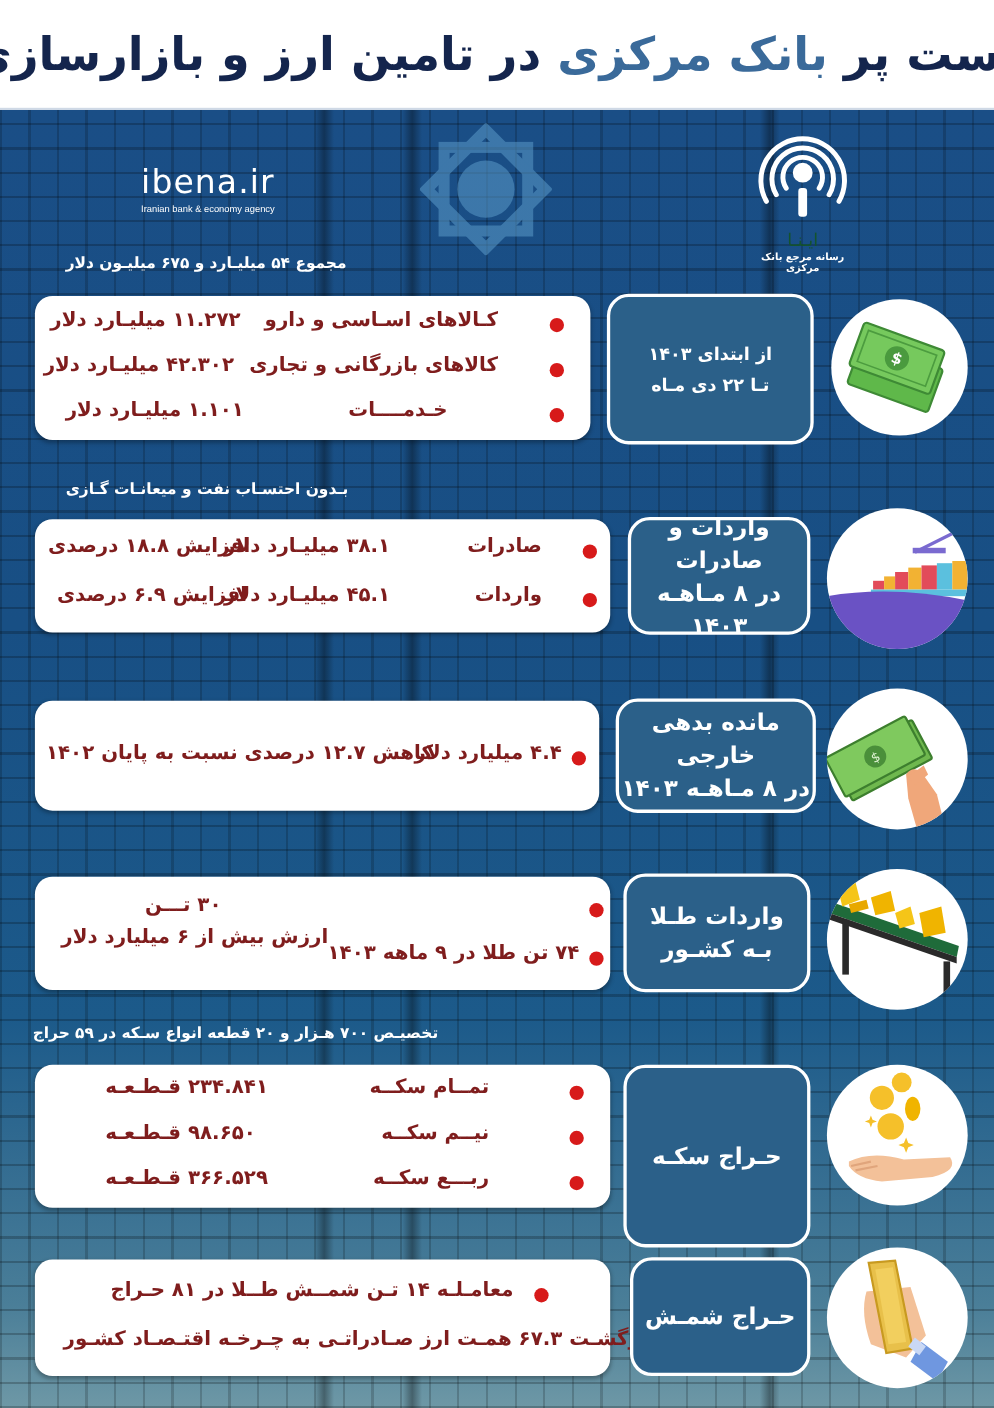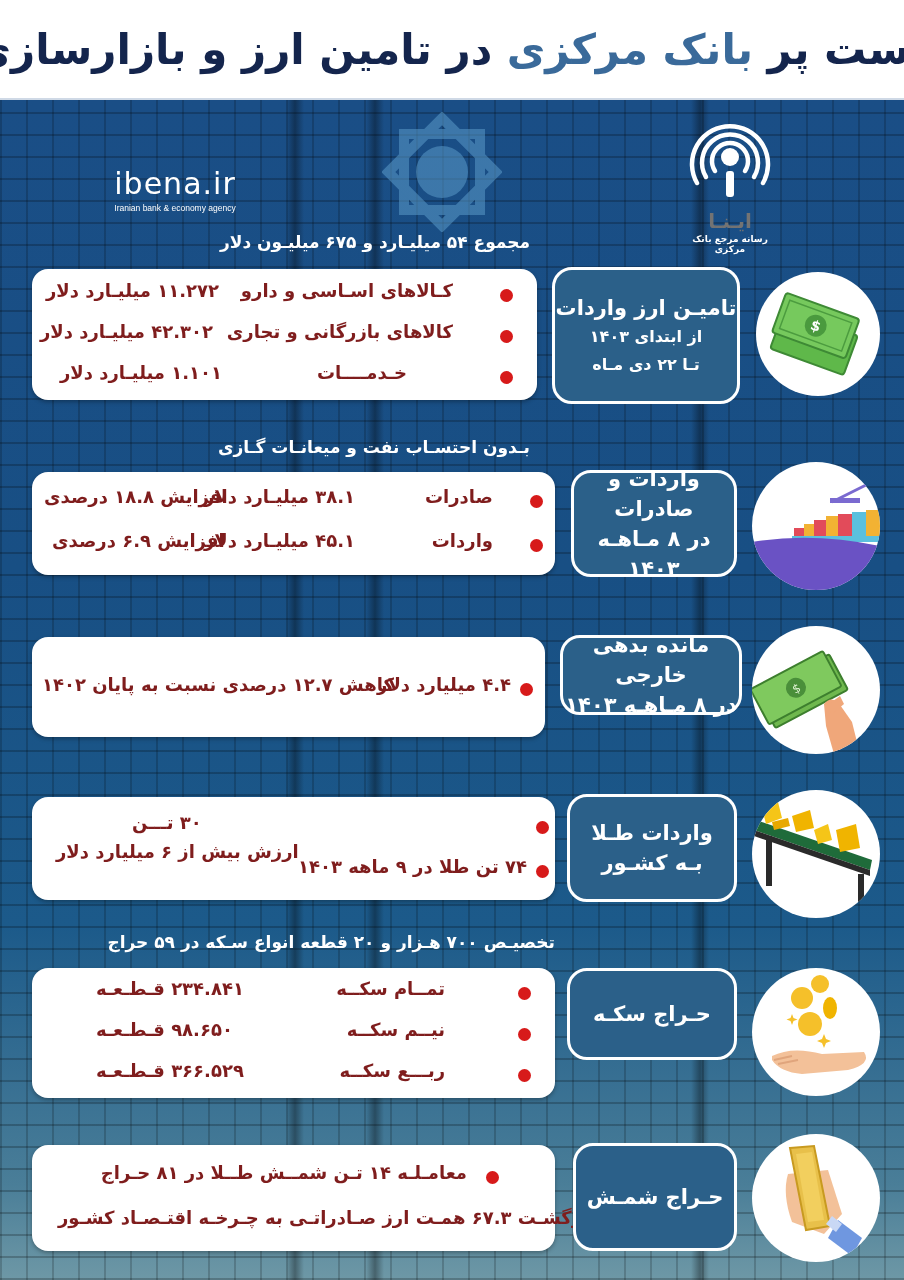--- a/index.html
+++ b/index.html
@@ -27,39 +27,39 @@
     background:
       repeating-linear-gradient(0deg, rgba(0,0,0,0.22) 0 2px, transparent 2px 22px),
       repeating-linear-gradient(90deg, rgba(0,0,0,0.18) 0 2px, transparent 2px 26px),
       linear-gradient(180deg, #1a4e86 0%, #184f84 40%, #1c5a8a 70%, #4a7e98 92%, #6e98a6 100%);
   }
   .bg .column-shadow {
     position: absolute; top: 0; bottom: 0; width: 18px;
     background: linear-gradient(90deg, transparent, rgba(0,0,0,0.35), transparent);
   }
   .logo-ibena {
-    position: absolute; left: 100px; top: 168px; width: 150px; text-align: center; direction: ltr;
+    position: absolute; left: 100px; top: 150px; width: 150px; text-align: right; direction: ltr;
   }
   .logo-ibena .brand {
     font-family: "DejaVu Sans", sans-serif; font-size: 30px; color: #ffffff; letter-spacing: 1px;
     line-height: 32px;
   }
   .logo-ibena .tag {
     font-family: "Liberation Sans", sans-serif; font-size: 8.5px; color: #ffffff; margin-top: 3px;
   }
   .cbi-logo {
     position: absolute; left: 382px; top: 112px; width: 120px; height: 120px; opacity: 0.55;
   }
   .logo-ina { position: absolute; left: 680px; top: 115px; width: 100px; text-align: center; }
-  .logo-ina .name { color: #737373; font-weight: bold; font-size: 20px; margin-top: -2px; }
+  .logo-ina .name { color: #14532d; font-weight: normal; font-size: 16px; margin-top: -2px; }
   .logo-ina .sub { color: #fff; font-size: 9px; font-weight: bold; margin-top: 1px; }
 
   .section-heading {
-    position: absolute; color: #ffffff; font-weight: bold; font-size: 17px;
-    text-align: right; white-space: nowrap; letter-spacing: 0.5px;
+    position: absolute; color: #ffffff; font-weight: bold; font-size: 14px;
+    text-align: left; white-space: nowrap; letter-spacing: 0.5px;
   }
   .card {
     position: absolute; background: #ffffff; border-radius: 16px;
     box-shadow: 0 2px 4px rgba(0,0,0,0.3);
   }
   .dot {
     position: absolute; width: 13px; height: 13px; border-radius: 50%; background: #d71a1a;
   }
   .cell { position: absolute; color: #7f1d1d; font-weight: bold; font-size: 18px; white-space: nowrap; }
   .label-box {
@@ -127,21 +127,20 @@
   <span class="dot" style="right:24px; top:61px;"></span>
   <span class="cell" style="right:84px; top:52px;">کالاهای بازرگانی و تجاری</span>
   <span class="cell" style="left:8px; top:52px;">۴۲.۳۰۲ میلیـارد دلار</span>
 
   <span class="dot" style="right:24px; top:102px;"></span>
   <span class="cell" style="right:130px; top:93px;">خـدمــــات</span>
   <span class="cell" style="left:28px; top:93px;">۱.۱۰۱ میلیـارد دلار</span>
 </div>
 
 <div class="label-box" style="left:552px; top:267px; width:188px; height:137px;">
-  <div class="t1">تامیـن ارز واردات</div>
   <div class="t2">از ابتدای ۱۴۰۳</div>
   <div class="t2">تـا ۲۲ دی مـاه</div>
 </div>
 
 <div class="circle" style="left:756px; top:272px;">
   <svg viewBox="0 0 124 124">
     <g transform="rotate(20 62 62)">
       <rect x="22" y="50" width="78" height="42" rx="3" fill="#5fb84a" stroke="#3e8a35" stroke-width="2"></rect>
       <rect x="18" y="34" width="78" height="42" rx="3" fill="#76c95d" stroke="#3e8a35" stroke-width="2"></rect>
       <rect x="24" y="40" width="66" height="30" fill="none" stroke="#4c9c3f" stroke-width="1.5"></rect>
@@ -185,21 +184,21 @@
     <path d="M0 80 Q60 70 128 84 L128 128 L0 128 Z" fill="#6a52c4"></path>
   </svg>
 </div>
 
 <div class="card" style="left:32px; top:637px; width:513px; height:100px;">
   <span class="dot" style="right:12px; top:46px;"></span>
   <span class="cell" style="right:34px; top:37px;">۴.۴ میلیارد دلار</span>
   <span class="cell" style="left:10px; top:37px;">کاهش ۱۲.۷ درصدی نسبت به پایان ۱۴۰۲</span>
 </div>
 
-<div class="label-box" style="left:560px; top:635px; width:182px; height:80px;border-radius:20px;">
+<div class="label-box" style="left:560px; top:635px; width:182px; height:104px;border-radius:20px;">
   <div class="t1">مانده بدهی خارجی</div>
   <div class="t1">در ۸ مـاهـه ۱۴۰۳</div>
 </div>
 
 <div class="circle" style="left:752px; top:626px; width:128px; height:128px;">
   <svg viewBox="0 0 128 128">
     <g transform="rotate(-28 60 60)">
       <rect x="8" y="40" width="82" height="40" rx="2" fill="#6fb84e" stroke="#3d7f2e" stroke-width="2"></rect>
       <rect x="4" y="34" width="82" height="40" rx="2" fill="#7fc95e" stroke="#3d7f2e" stroke-width="2"></rect>
       <circle cx="45" cy="54" r="10" fill="#4a8f3a"></circle>
@@ -247,21 +246,21 @@
 
   <span class="dot" style="right:24px; top:60px;"></span>
   <span class="cell" style="right:110px; top:51px;">نیــم سکــه</span>
   <span class="cell" style="left:64px; top:51px;">۹۸.۶۵۰ قـطـعـه</span>
 
   <span class="dot" style="right:24px; top:101px;"></span>
   <span class="cell" style="right:110px; top:92px;">ربـــع سکــه</span>
   <span class="cell" style="left:64px; top:92px;">۳۶۶.۵۲۹ قـطـعـه</span>
 </div>
 
-<div class="label-box" style="left:567px; top:968px; width:170px; height:92px;">
+<div class="label-box" style="left:567px; top:968px; width:170px; height:166px;">
   <div class="t1">حـراج سکـه</div>
 </div>
 
 <div class="circle" style="left:752px; top:968px; width:128px; height:128px;">
   <svg viewBox="0 0 128 128">
     <circle cx="50" cy="30" r="11" fill="#f5c02a"></circle>
     <circle cx="68" cy="16" r="9" fill="#f5c02a"></circle>
     <ellipse cx="78" cy="40" rx="7" ry="11" fill="#f0b400"></ellipse>
     <circle cx="58" cy="56" r="12" fill="#f5c02a"></circle>
     <path d="M72 66 l2 5 l5 2 l-5 2 l-2 5 l-2 -5 l-5 -2 l5 -2 z" fill="#f5c02a"></path>

